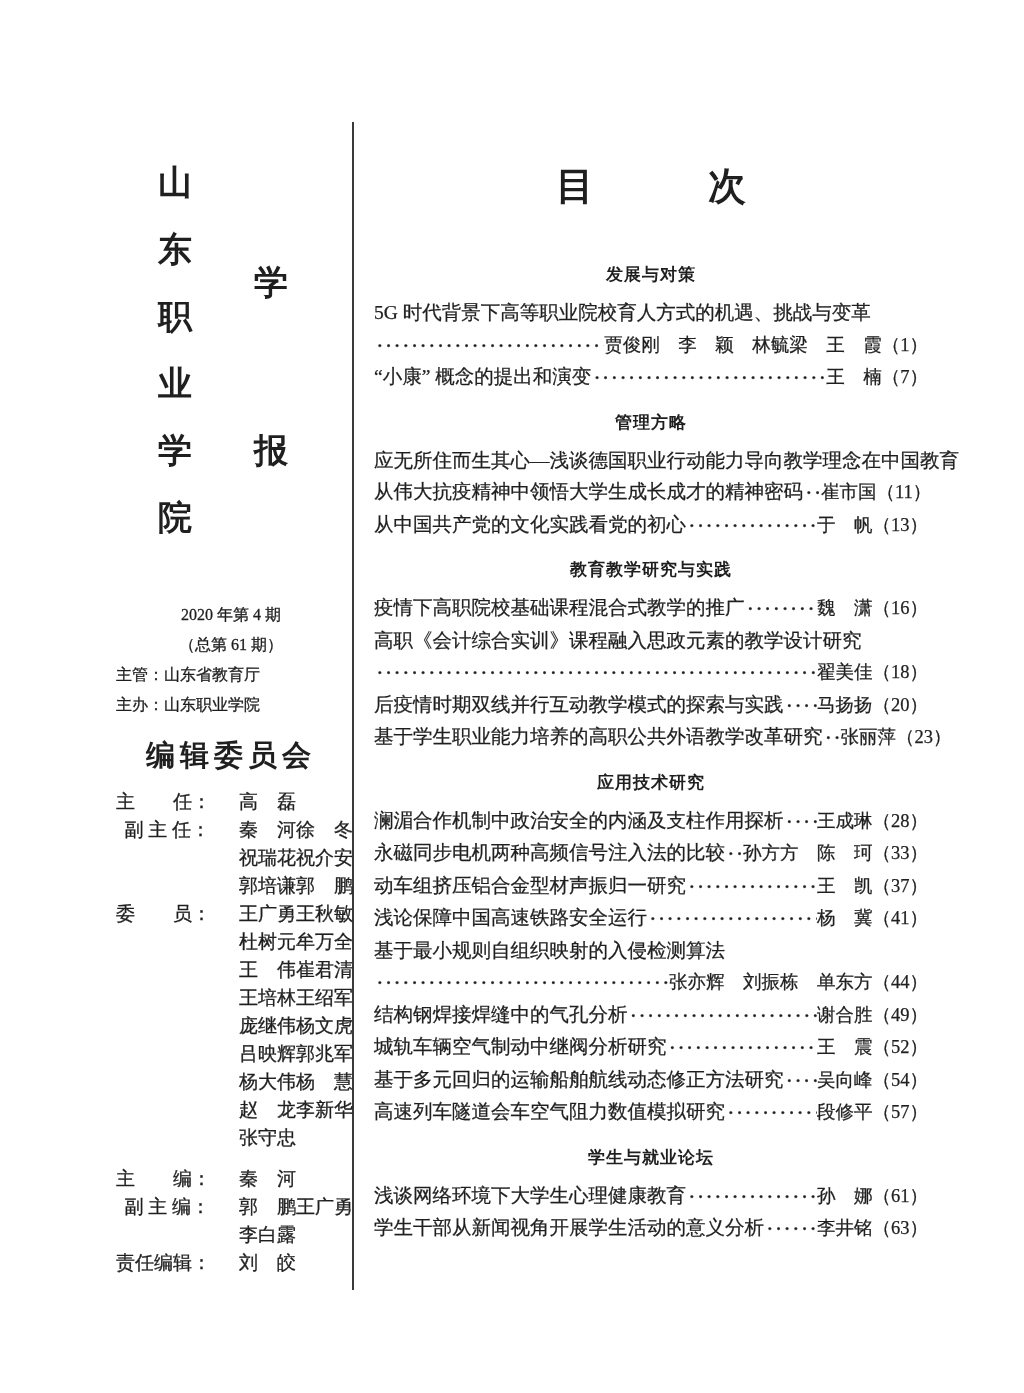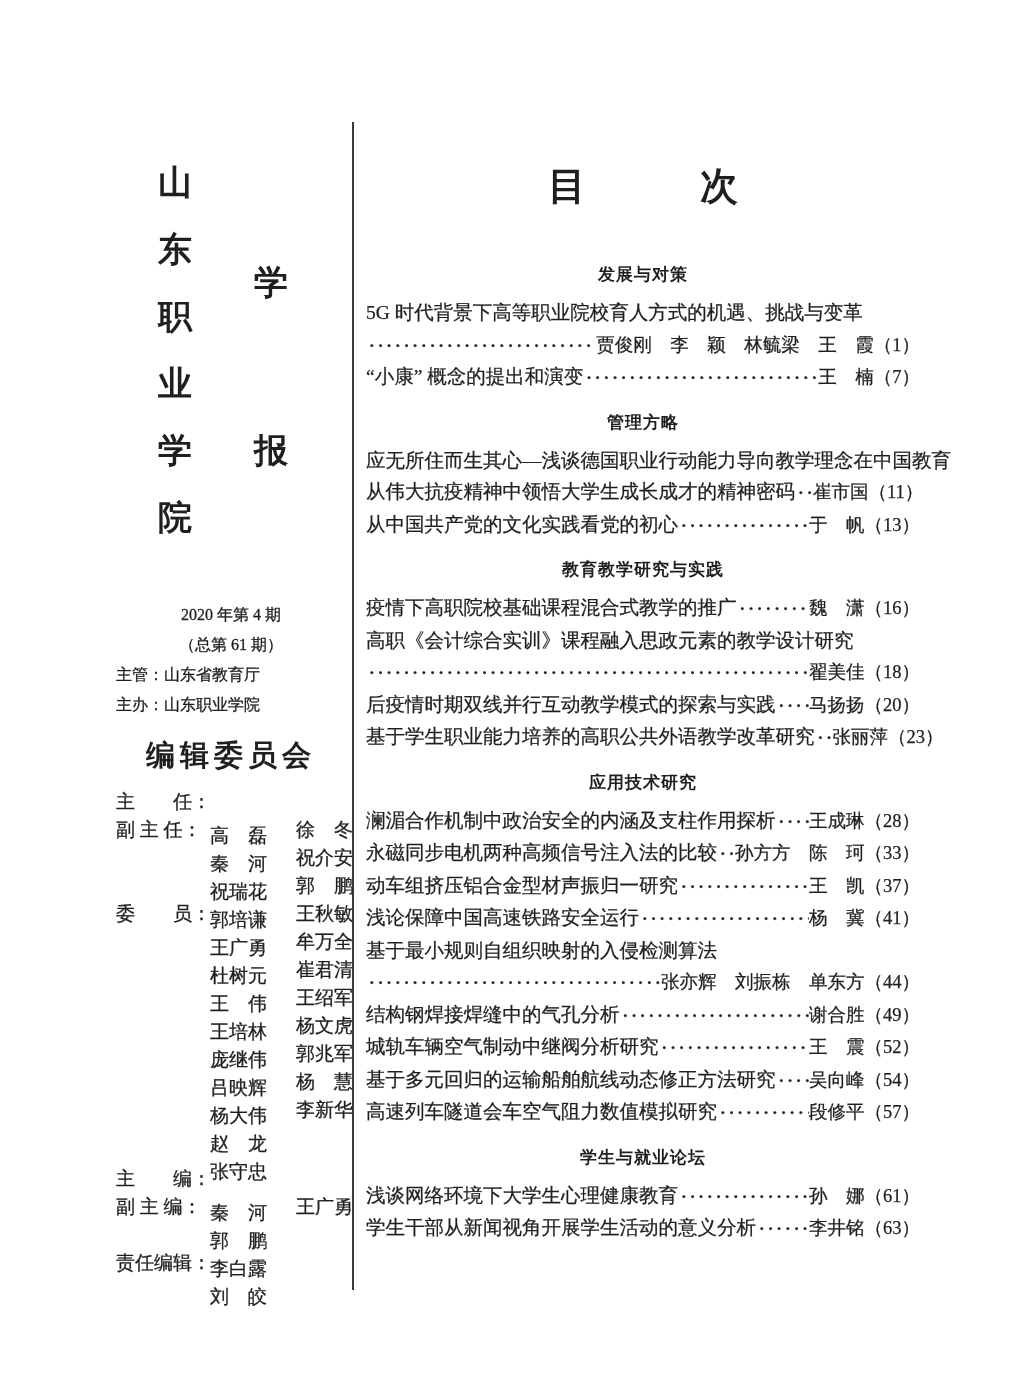--- a/index.html
+++ b/index.html
@@ -18,29 +18,29 @@
   .m-col2 .m-char:nth-child(1) { top:100px; }
   .m-col2 .m-char:nth-child(2) { top:268px; }
 
   .issue-info { position:absolute; left:116px; top:600px; width:230px; font-size:16px; line-height:30px; -webkit-text-stroke:0.3px currentColor; }
   .issue-info .centered { text-align:center; }
 
   .committee-heading {
     position:absolute; left:108px; top:736px; width:246px; margin:0;
     text-align:center; font-size:29px; font-weight:700; letter-spacing:5px;
   }
-  .committee { position:absolute; left:116px; top:788px; width:236px; font-size:19px; -webkit-text-stroke:0.3px currentColor; }
+  .committee { position:absolute; left:116px; top:788px; width:236px; font-size:19px;text-align:right; -webkit-text-stroke:0.3px currentColor; }
   .c-row { display:flex; height:28px; line-height:28px; }
   .c-label { width:94px; flex:none; white-space:nowrap; }
-  .c-name1 { width:86px; flex:none; white-space:nowrap;margin-top:34px; }
+  .c-name1 { width:86px; flex:none; white-space:nowrap; }
   .c-name2 { flex:1; white-space:nowrap; }
   .editors { margin-top:13px; }
 
   
-  .toc { position:absolute; left:366px; top:162px; width:554px; }
+  .toc { position:absolute; left:374px; top:162px; width:554px; }
   .toc-title { margin:0 0 50px 0; text-align:center; font-size:38px; font-weight:700; line-height:48px; }
   .section-heading { margin:14px 0 7px 0; text-align:center; font-size:17px; font-weight:700; line-height:30px; letter-spacing:1px; }
   .toc-line { display:flex; align-items:baseline; line-height:31.5px; font-size:19.5px; -webkit-text-stroke:0.25px currentColor; }
   .line-title { white-space:nowrap; flex:none; }
   .dots { flex:1 1 auto; overflow:hidden; white-space:nowrap; padding:0 3px; min-width:12px; }
   .dots::after {
     content:"································································································";
     letter-spacing:3px; font-weight:700; font-size:17px;
   }
   .line-authors { white-space:nowrap; flex:none; font-size:18.5px; }

